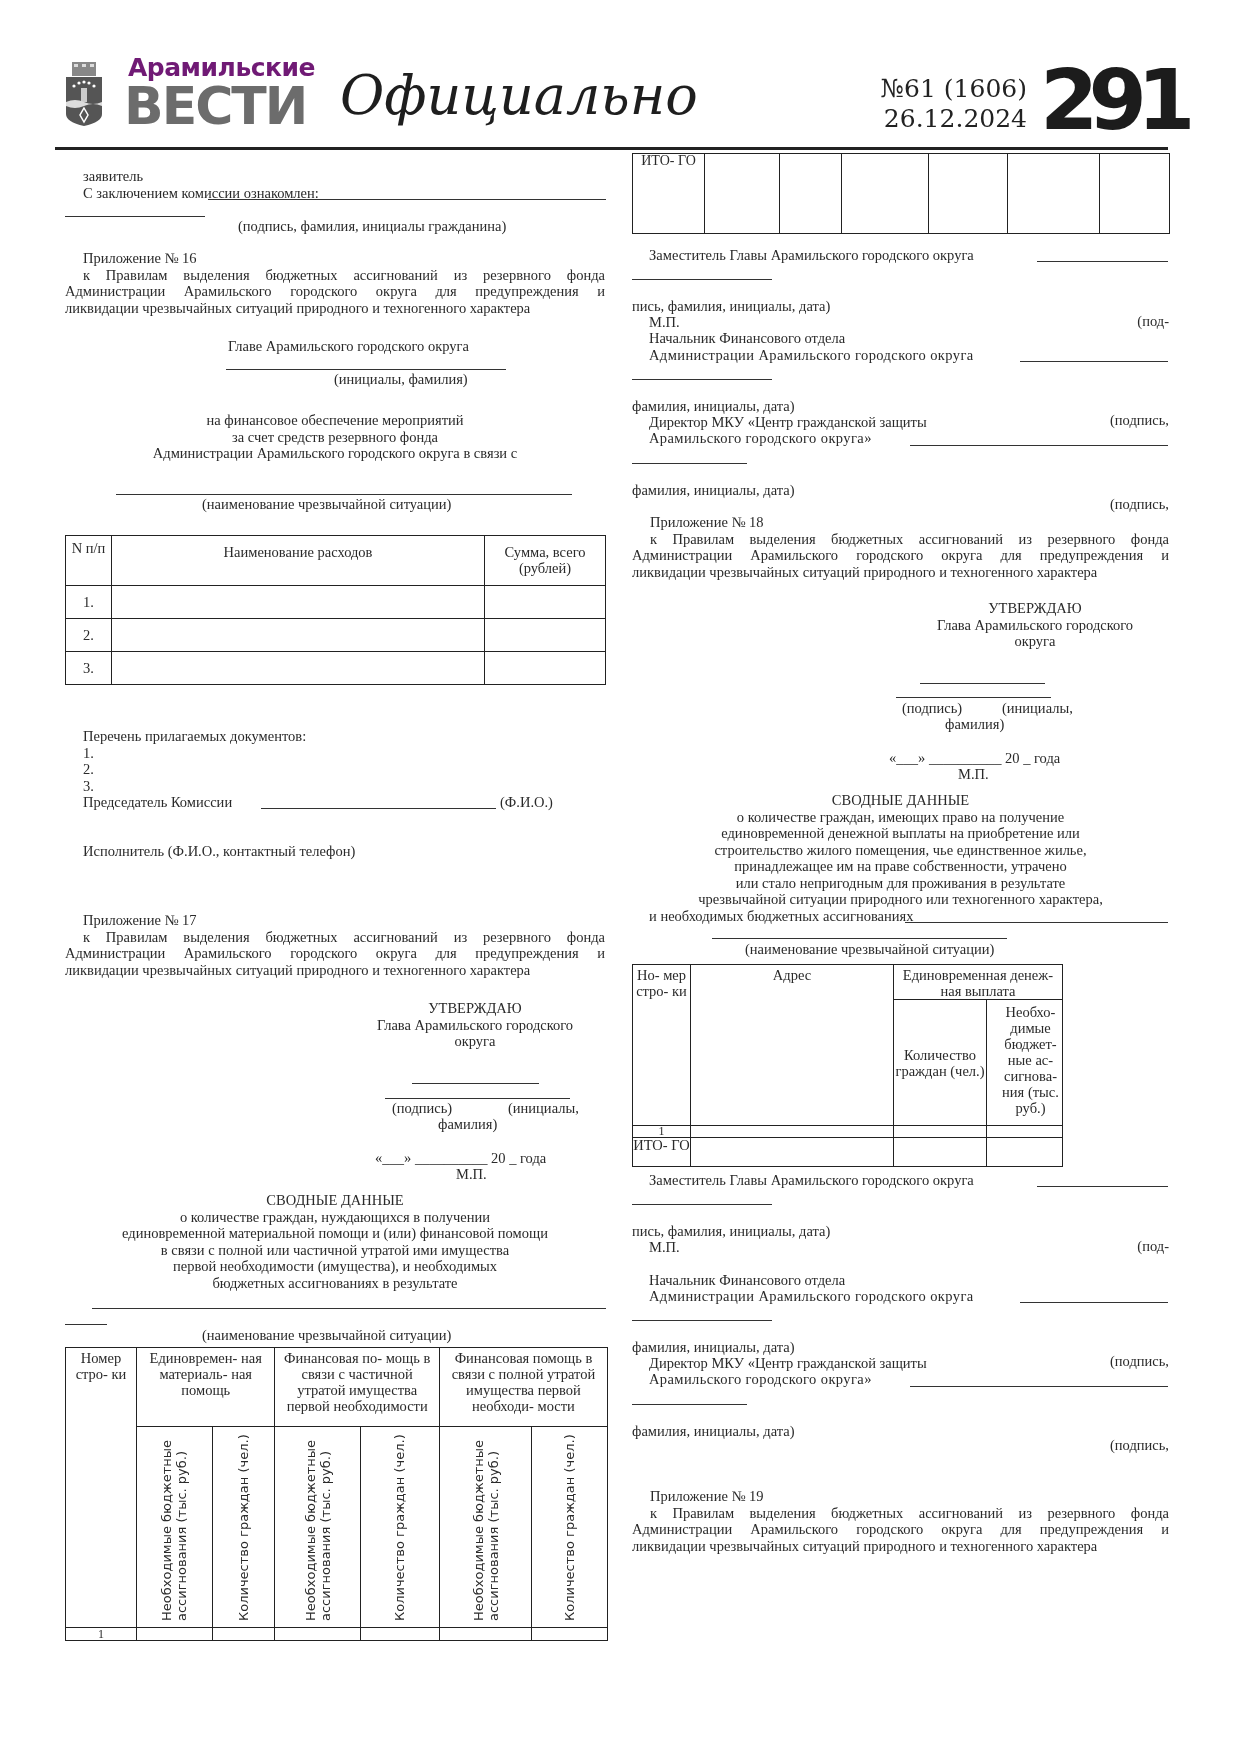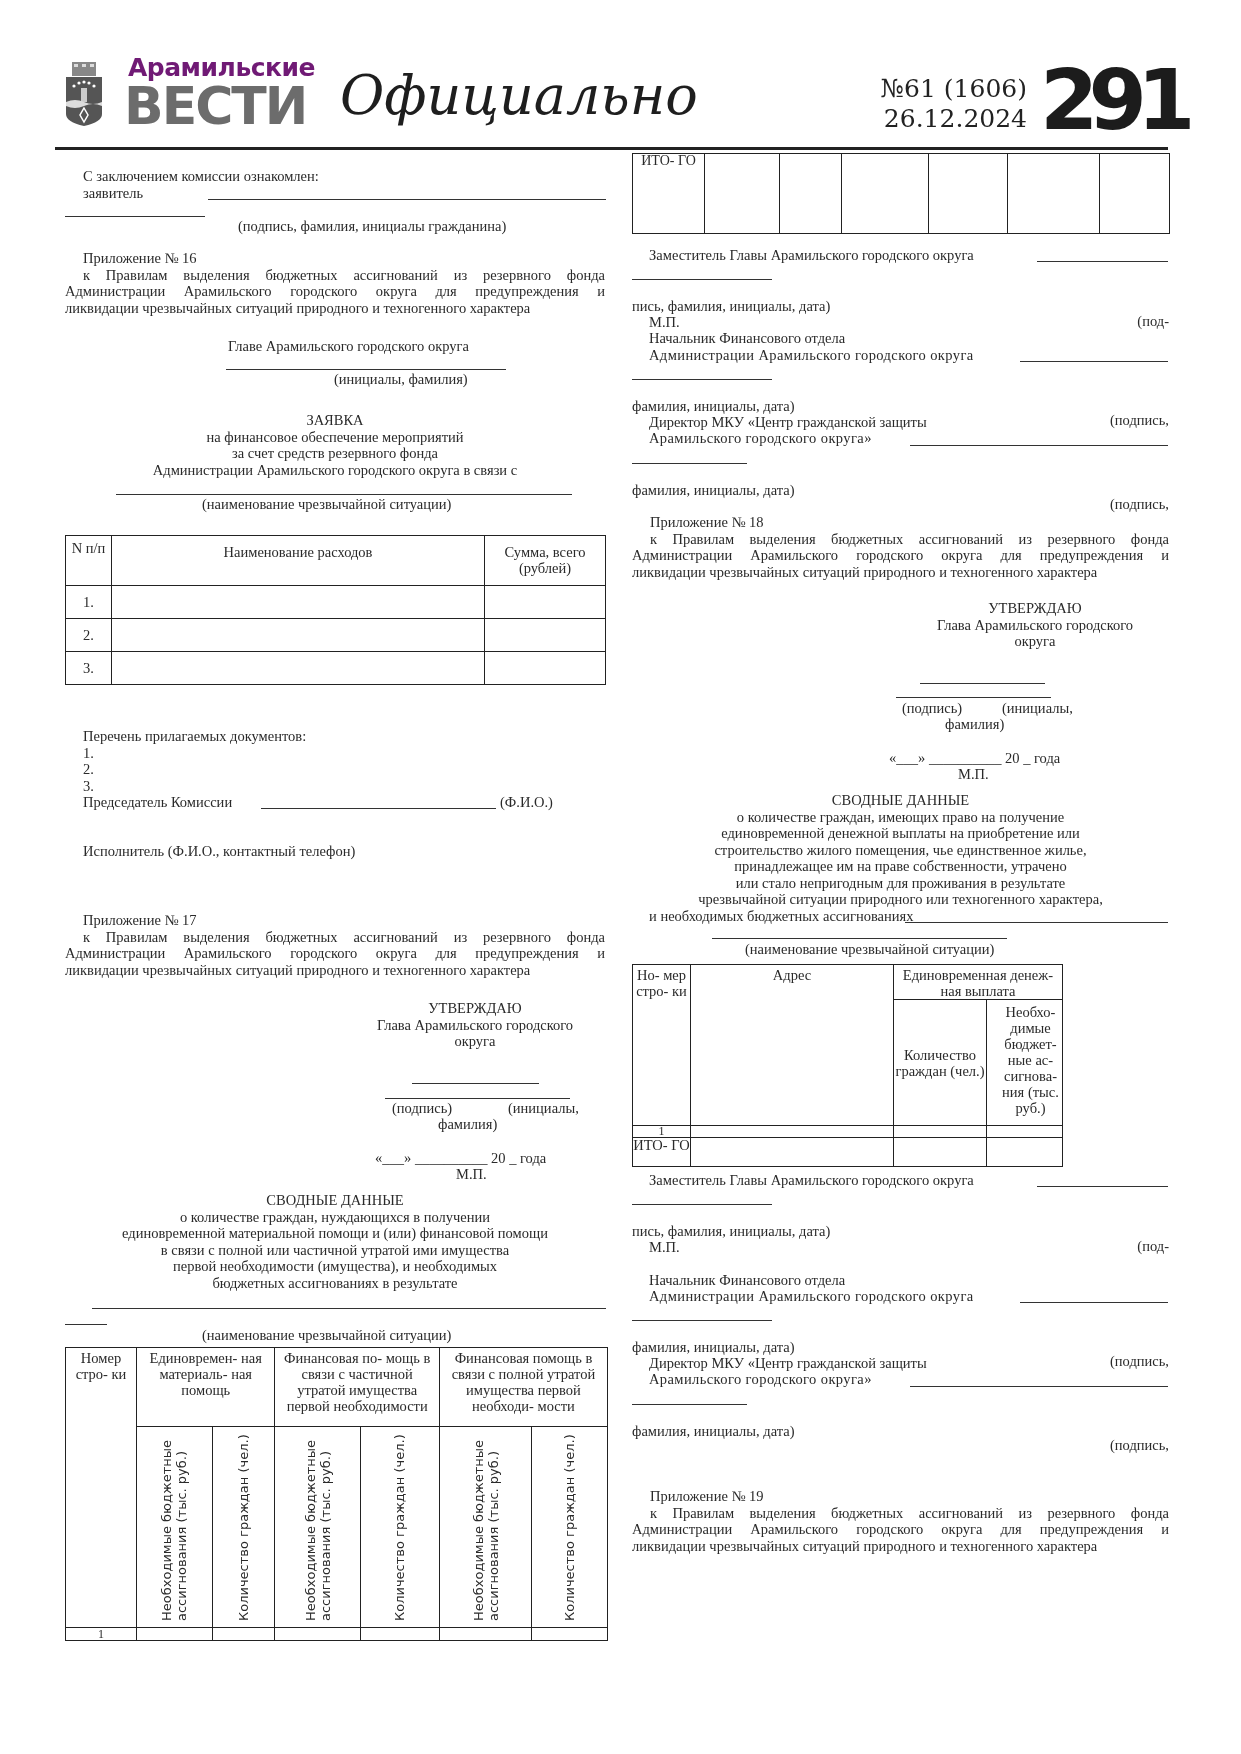--- a/index.html
+++ b/index.html
@@ -52,40 +52,39 @@
 <div class="abs brand-main">ВЕСТИ</div>
 <div class="abs section-title">Официально</div>
 <div class="abs issue-no">
   <div>№61 (1606)</div>
   <div>26.12.2024</div>
 </div>
 <div class="abs page-num">291</div>
 <div class="abs header-rule"></div>
 
 <div class="abs col-left" style="top:168px;">
+  <p class="ind">заявитель</p>
   <p class="ind">С заключением комиссии ознакомлен:</p>
-  <p class="ind">заявитель</p>
 </div>
 <div class="abs line" style="left:208px; top:199px; width:398px;"></div>
 <div class="abs line" style="left:65px; top:216px; width:140px;"></div>
 <div class="abs" style="left:238px; top:218px;">(подпись, фамилия, инициалы гражданина)</div>
 
 <div class="abs col-left" style="top:250px;">
   <p class="ind">Приложение № 16</p>
   <p class="ind just">к Правилам выделения бюджетных ассигнований из резервного фонда</p>
   <p class="just">Администрации Арамильского городского округа для предупреждения и</p>
   <p>ликвидации чрезвычайных ситуаций природного и техногенного характера</p>
 </div>
 
 <div class="abs" style="left:228px; top:338px;">Главе Арамильского городского округа</div>
 <div class="abs line" style="left:226px; top:369px; width:280px;"></div>
 <div class="abs" style="left:334px; top:371px;">(инициалы, фамилия)</div>
 
 <div class="abs col-left center" style="top:412px;">
-  <p>ЗАЯВКА</p>
   <p>на финансовое обеспечение мероприятий</p>
   <p>за счет средств резервного фонда</p>
   <p>Администрации Арамильского городского округа в связи с</p>
 </div>
 <div class="abs line" style="left:116px; top:494px; width:456px;"></div>
 <div class="abs" style="left:202px; top:496px;">(наименование чрезвычайной ситуации)</div>
 
 <table class="form" style="left:65px; top:535px; width:541px;">
   <tbody>
       <tr style="height:50px;">

